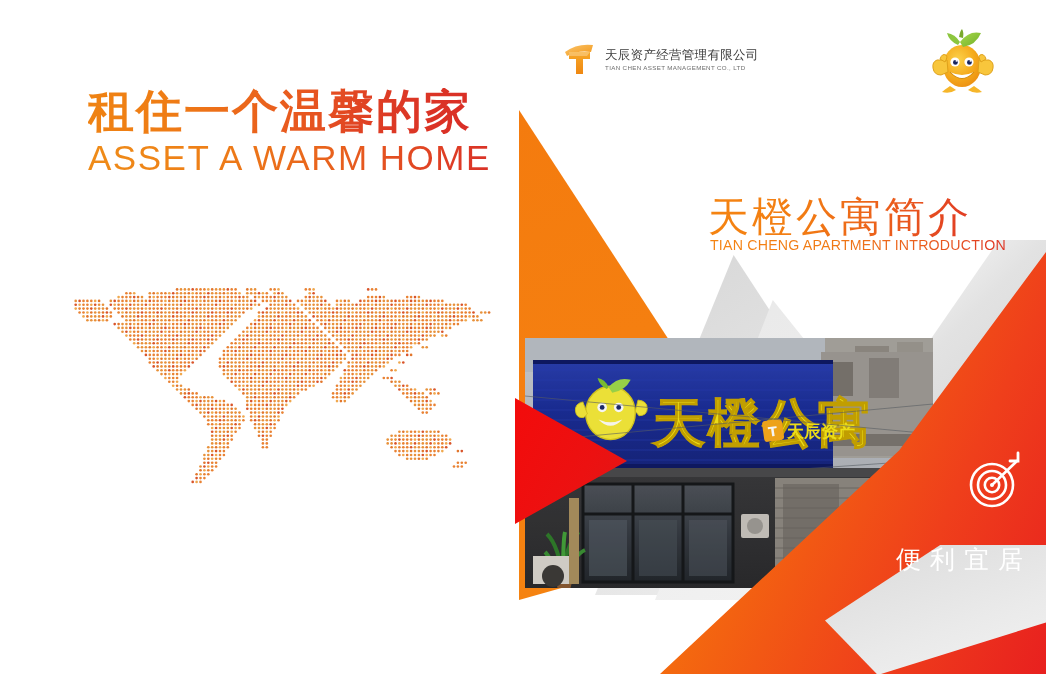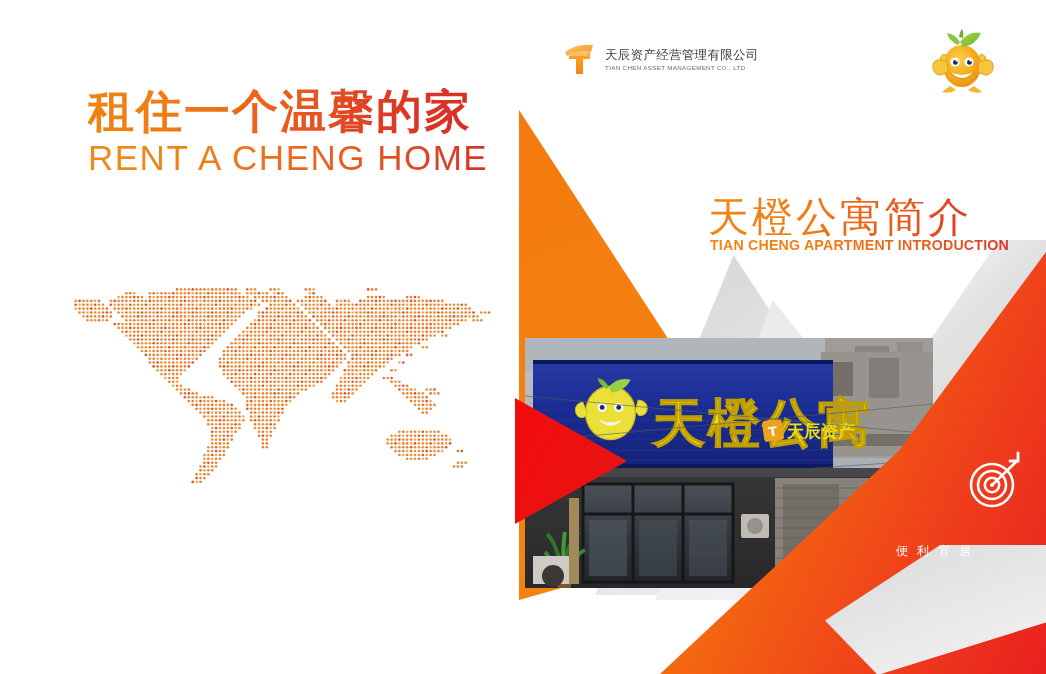--- a/index.html
+++ b/index.html
@@ -109,46 +109,46 @@
 
   
   #title-cn{
     position:absolute;left:203px;top:186px;
     font-size:41px;font-weight:normal;letter-spacing:3px;line-height:1.05;white-space:nowrap;
     background:linear-gradient(95deg,#f58411 0%,#f27d13 35%,#ea5a1d 72%,#e03a24 100%);
     -webkit-background-clip:text;background-clip:text;color:transparent;margin-top:10px;
   }
   #title-en{
     position:absolute;left:205px;top:237px;
-    font-size:14.2px;font-weight:bold;letter-spacing:.2px;white-space:nowrap;
+    font-size:14.2px;font-weight:normal;letter-spacing:.2px;white-space:nowrap;
     background:linear-gradient(95deg,#f58411 0%,#f07a14 40%,#e8551f 80%,#de3325 100%);
     -webkit-background-clip:text;background-clip:text;color:transparent;
   }
 
   
   #target-icon{position:absolute;left:460px;top:450px;width:62px;height:62px;}
 
   
   .slogan{
-    position:absolute;color:#ffffff;font-size:12px;letter-spacing:9px;
+    position:absolute;color:#ffffff;font-size:25px;letter-spacing:9px;
     font-family:"DejaVu Sans","Liberation Sans",sans-serif;
     white-space:nowrap;font-weight:400;
   }
   #slogan-1{left:391px;top:543px;}
   #slogan-2{left:332px;top:577px;}
 </style>
 </head>
 <body>
 
 <div id="stage">
 
   <div id="left-panel">
 
     <div id="left-title-cn">租住一个温馨的家</div>
-    <div id="left-title-en">RENT A CHENG HOME</div>
+    <div id="left-title-en">ASSET A WARM HOME</div>
 
     <div id="world-map">
       <svg viewBox="0 0 430 220" xmlns="http://www.w3.org/2000/svg" aria-hidden="true">
         <defs>
           <radialGradient id="dotg" cx="50%" cy="45%" r="65%">
             <stop offset="0%" stop-color="#e0622a"></stop>
             <stop offset="55%" stop-color="#e5853a"></stop>
             <stop offset="100%" stop-color="#efab5f"></stop>
           </radialGradient>
         </defs>

